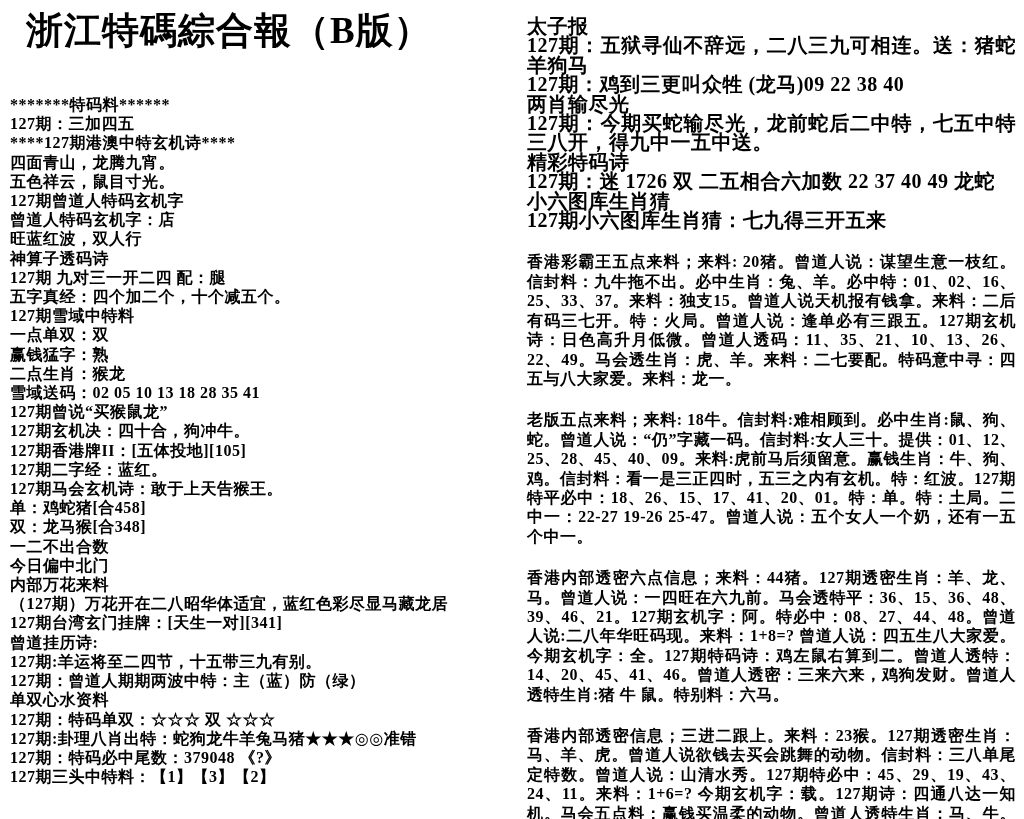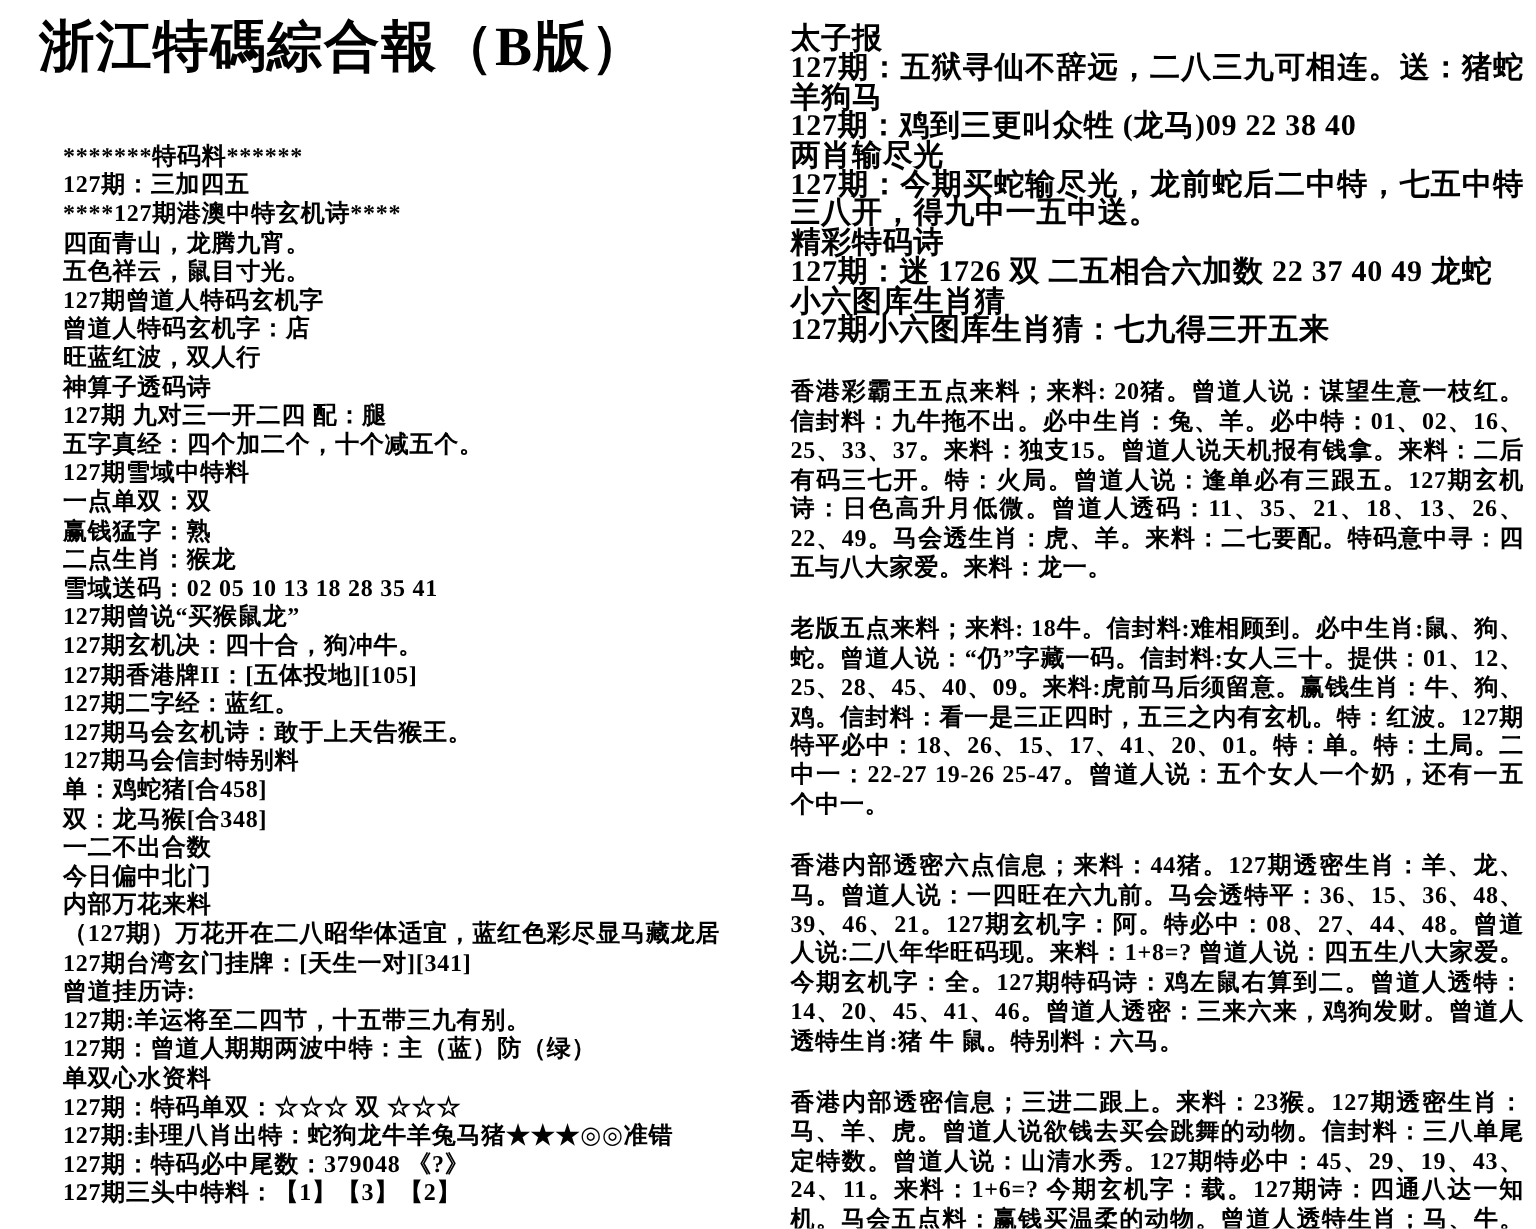--- a/index.html
+++ b/index.html
@@ -12,21 +12,20 @@
   .title{
     position:absolute;left:26px;top:6px;margin:0;
     font-size:37px;font-weight:700;letter-spacing:1px;white-space:nowrap;
   }
   .left-col{
     position:absolute;left:10px;top:95px;width:482px;
   }
   .left-col .line{
     font-size:16px;line-height:19.2px;letter-spacing:0.5px;
     white-space:nowrap;
-    margin-left:32px;
   }
   .right-col{
     position:absolute;left:527px;top:17px;width:489px;
   }
   .rline{
     font-size:20px;line-height:19.4px;letter-spacing:0.5px;
     text-align:justify;
   }
   .rpara{
     font-size:16px;line-height:19.4px;letter-spacing:0.5px;
@@ -55,21 +54,20 @@
       <div class="line">127期雪域中特料</div>
       <div class="line">一点单双：双</div>
       <div class="line">赢钱猛字：熟</div>
       <div class="line">二点生肖：猴龙</div>
       <div class="line">雪域送码：02 05 10 13 18 28 35 41</div>
       <div class="line">127期曾说“买猴鼠龙”</div>
       <div class="line">127期玄机决：四十合，狗冲牛。</div>
       <div class="line">127期香港牌II：[五体投地][105]</div>
       <div class="line">127期二字经：蓝红。</div>
       <div class="line">127期马会玄机诗：敢于上天告猴王。</div>
-      <div class="line">127期马会信封特别料</div>
       <div class="line">单：鸡蛇猪[合458]</div>
       <div class="line">双：龙马猴[合348]</div>
       <div class="line">一二不出合数</div>
       <div class="line">今日偏中北门</div>
       <div class="line">内部万花来料</div>
       <div class="line">（127期）万花开在二八昭华体适宜，蓝红色彩尽显马藏龙居</div>
       <div class="line">127期台湾玄门挂牌：[天生一对][341]</div>
       <div class="line">曾道挂历诗:</div>
       <div class="line">127期:羊运将至二四节，十五带三九有别。</div>
       <div class="line">127期：曾道人期期两波中特：主（蓝）防（绿）</div>
@@ -89,18 +87,18 @@
       <div class="rline">127期：鸡到三更叫众牲 (龙马)09 22 38 40</div>
       <div class="rline">两肖输尽光</div>
       <div class="rline">127期：今期买蛇输尽光，龙前蛇后二中特，七五中特三八开，得九中一五中送。</div>
       <div class="rline">精彩特码诗</div>
       <div class="rline">127期：迷 1726 双 二五相合六加数 22 37 40 49 龙蛇</div>
       <div class="rline">小六图库生肖猜</div>
       <div class="rline">127期小六图库生肖猜：七九得三开五来</div>
     </div>
   <div>
 
-  <div class="rpara">香港彩霸王五点来料；来料: 20猪。曾道人说：谋望生意一枝红。信封料：九牛拖不出。必中生肖：兔、羊。必中特：01、02、16、25、33、37。来料：独支15。曾道人说天机报有钱拿。来料：二后有码三七开。特：火局。曾道人说：逢单必有三跟五。127期玄机诗：日色高升月低微。曾道人透码：11、35、21、18、13、26、22、49。马会透生肖：虎、羊。来料：二七要配。特码意中寻：四五与八大家爱。来料：龙一。</div>
+  <div class="rpara">香港彩霸王五点来料；来料: 20猪。曾道人说：谋望生意一枝红。信封料：九牛拖不出。必中生肖：兔、羊。必中特：01、02、16、25、33、37。来料：独支15。曾道人说天机报有钱拿。来料：二后有码三七开。特：火局。曾道人说：逢单必有三跟五。127期玄机诗：日色高升月低微。曾道人透码：11、35、21、10、13、26、22、49。马会透生肖：虎、羊。来料：二七要配。特码意中寻：四五与八大家爱。来料：龙一。</div>
       <div class="rpara">老版五点来料；来料: 18牛。信封料:难相顾到。必中生肖:鼠、狗、蛇。曾道人说：“仍”字藏一码。信封料:女人三十。提供：01、12、25、28、45、40、09。来料:虎前马后须留意。赢钱生肖：牛、狗、鸡。信封料：看一是三正四时，五三之内有玄机。特：红波。127期特平必中：18、26、15、17、41、20、01。特：单。特：土局。二中一：22-27 19-26 25-47。曾道人说：五个女人一个奶，还有一五个中一。</div>
       <div class="rpara">香港内部透密六点信息；来料：44猪。127期透密生肖：羊、龙、马。曾道人说：一四旺在六九前。马会透特平：36、15、36、48、39、46、21。127期玄机字：阿。特必中：08、27、44、48。曾道人说:二八年华旺码现。来料：1+8=? 曾道人说：四五生八大家爱。今期玄机字：全。127期特码诗：鸡左鼠右算到二。曾道人透特：14、20、45、41、46。曾道人透密：三来六来，鸡狗发财。曾道人透特生肖:猪 牛 鼠。特别料：六马。</div>
       <div class="rpara">香港内部透密信息；三进二跟上。来料：23猴。127期透密生肖：马、羊、虎。曾道人说欲钱去买会跳舞的动物。信封料：三八单尾定特数。曾道人说：山清水秀。127期特必中：45、29、19、43、24、11。来料：1+6=? 今期玄机字：载。127期诗：四通八达一知机。马会五点料：赢钱买温柔的动物。曾道人透特生肖；马、牛。特别料：一六一九发萌芽。</div>
     </div>
 </div>
 
 </body></html>

